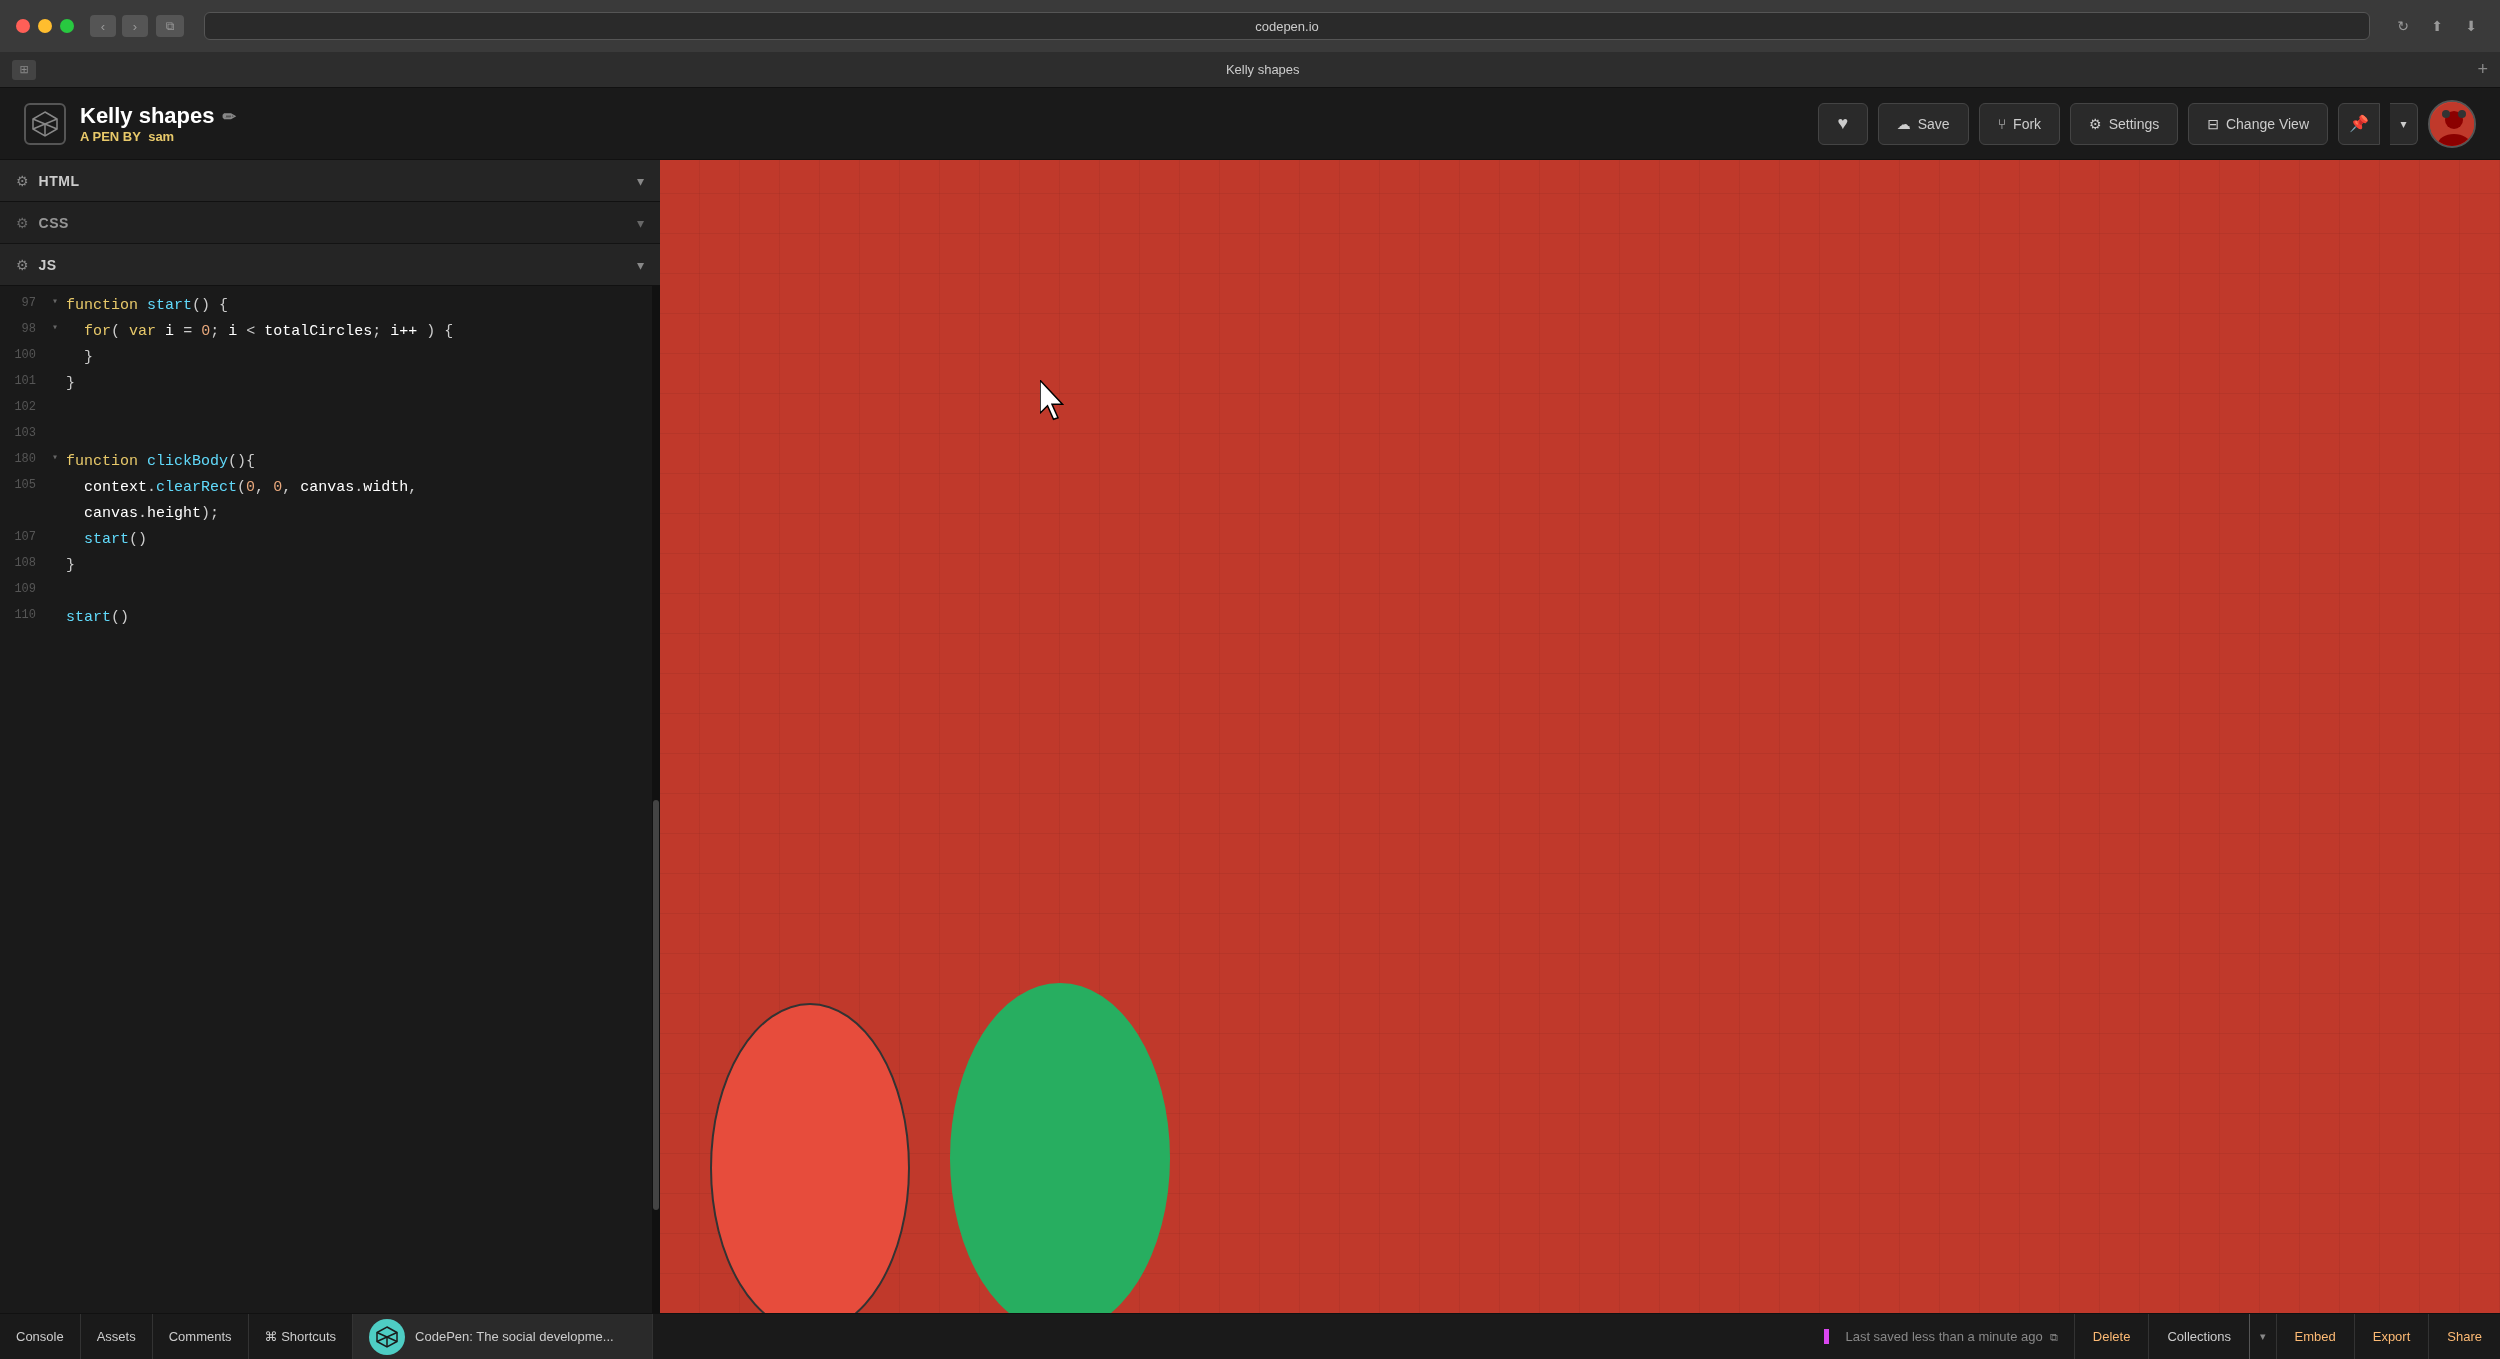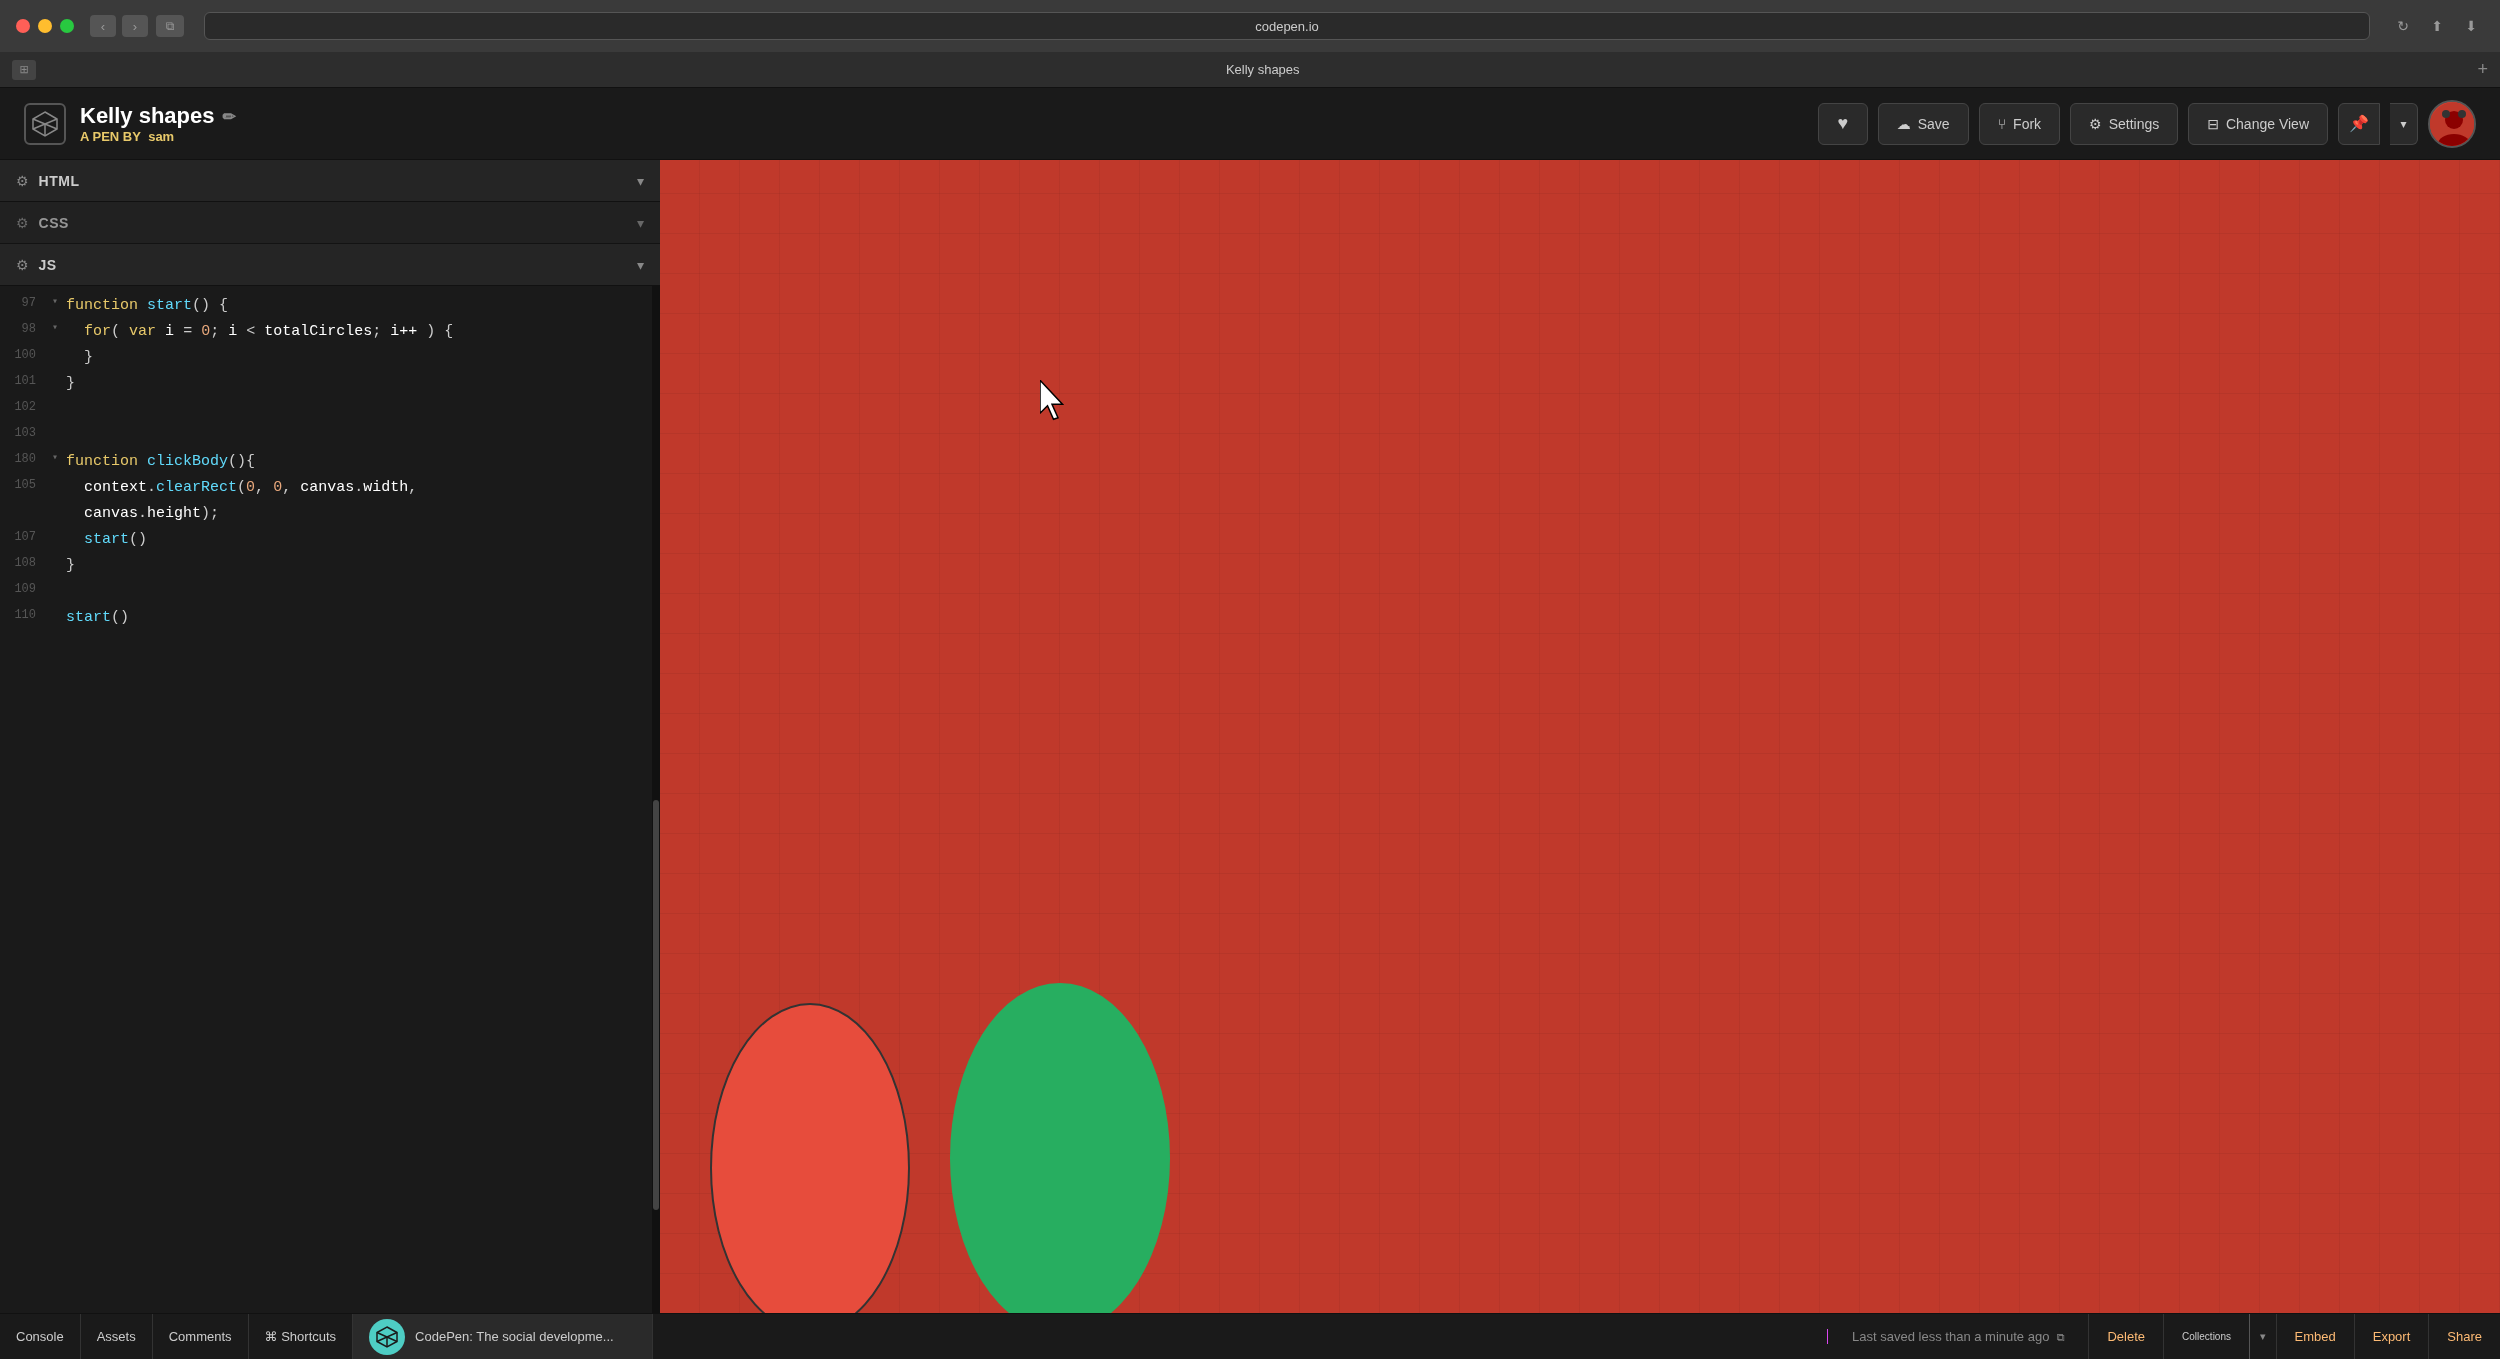--- a/index.html
+++ b/index.html
@@ -358,40 +358,40 @@
       border-radius: 50%;
       display: flex; align-items: center; justify-content: center;
       color: #1a1a1a;
       font-weight: bold;
       font-size: 16px;
       flex-shrink: 0;
     }
     .cp-title { color: #ccc; font-size: 13px; }
 
     .bottom-right { display: flex; align-items: center; margin-left: auto; }
-    .save-status { color: #888; font-size: 13px; padding: 0 24px; border-left: 1px solid #d946ef; }
+    .save-status { color: #888; font-size: 13px; padding: 0 16px; border-left: 5px solid #d946ef; }
     .bottom-action {
       height: 46px;
       padding: 13px 18px;
       background: none;
       border: none;
       border-left: 1px solid #333;
       color: #fdba74;
       font-size: 13px;
       cursor: pointer;
       display: flex; align-items: center; gap: 6px;
     }
     .collections-btn {
       height: 46px;
       padding: 0 18px;
       background: none;
       border: none;
       border-left: 1px solid #333;
       color: #ccc;
-      font-size: 10px;
+      font-size: 13px;
       cursor: pointer;
       display: flex; align-items: center; gap: 6px;
     }
     .collections-dropdown {
       height: 46px;
       padding: 0 10px;
       background: none;
       border: none;
       border-left: 1px solid #555;
       color: #888;

